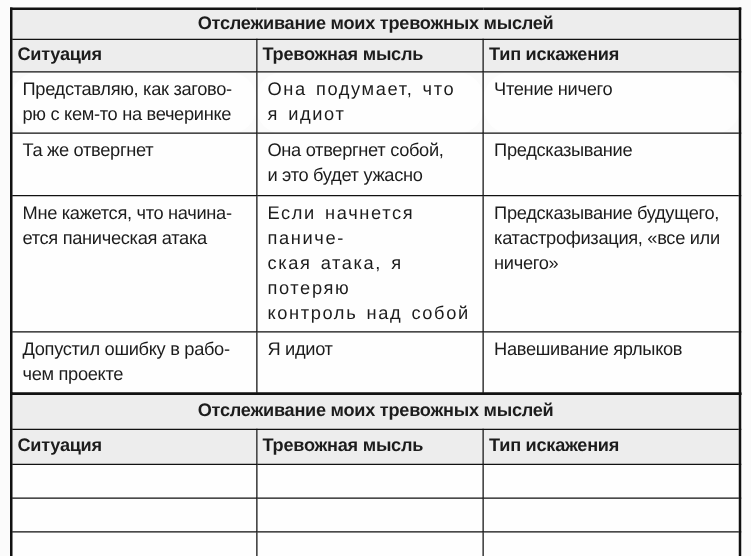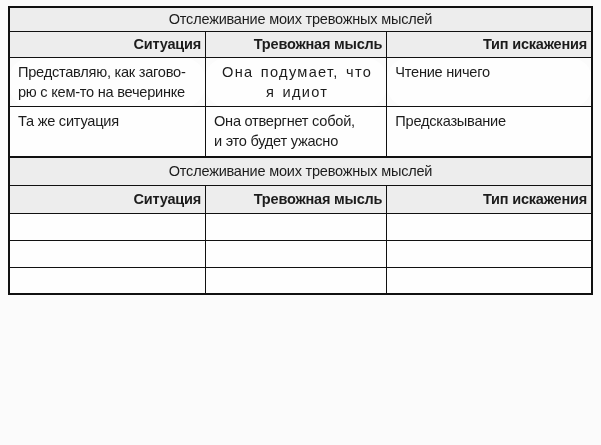--- a/index.html
+++ b/index.html
@@ -30,43 +30,43 @@
     vertical-align:top;
     overflow:hidden;
   }
   col.c1{width:33.7%;}
   col.c2{width:31.1%;}
   col.c3{width:35.2%;}
   .title-cell{
     background:var(--head-bg);
     text-align:center;
     vertical-align:middle;
-    font-weight:normal;
+    font-weight:bold;
     font-size:14.5px;
     padding:3px 4px 4px 4px;
     letter-spacing:-0.2px;
   }
   .head-cell{
     background:var(--head-bg);
-    text-align:right;
+    text-align:left;
     vertical-align:middle;
     font-weight:bold;
     font-size:14.5px;
     padding:4px 4px 5px 4px;
     letter-spacing:-0.2px;
   }
   .cell{
     background:var(--cell-bg);
     font-size:14.6px;
     line-height:1.38;
     padding:4px 6px 4px 8px;
     white-space:pre-line;
     letter-spacing:-0.25px;
   }
-  .spread{letter-spacing:1.3px; word-spacing:2px;text-align:center;}
+  .spread{letter-spacing:1.3px; word-spacing:2px;}
   .h-r1 .cell{height:44px;border-radius:21px;}
   .h-r2 .cell{height:33px;}
   .h-r3 .cell{height:63px;}
   .h-r4 .cell{height:38px;}
   .empty-row td{height:27px;background:var(--cell-bg);}
   .t2 .title-cell{padding:5px 4px 6px 4px;}
   .t2 .head-cell{padding:5px 4px 6px 4px;}
 </style>
 </head>
 <body>
@@ -89,24 +89,40 @@
         <th class="head-cell">Тип искажения</th>
       </tr>
       <tr class="h-r1">
         <td class="cell">Представляю, как загово-
 рю с кем-то на вечеринке</td>
         <td class="cell spread">Она подумает, что
 я идиот</td>
         <td class="cell">Чтение ничего</td>
       </tr>
       <tr class="h-r2">
-        <td class="cell">Та же ситуация</td>
+        <td class="cell">Та же отвергнет</td>
         <td class="cell">Она отвергнет собой,
 и это будет ужасно</td>
         <td class="cell">Предсказывание</td>
+      </tr>
+      <tr class="h-r3">
+        <td class="cell">Мне кажется, что начина-
+ется паническая атака</td>
+        <td class="cell spread">Если начнется паниче-
+ская атака, я потеряю
+контроль над собой</td>
+        <td class="cell">Предсказывание будущего,
+катастрофизация, «все или
+ничего»</td>
+      </tr>
+      <tr class="h-r4">
+        <td class="cell">Допустил ошибку в рабо-
+чем проекте</td>
+        <td class="cell">Я идиот</td>
+        <td class="cell">Навешивание ярлыков</td>
       </tr>
     </tbody>
   </table>
 
   <table class="tbl tbl2 t2">
     <colgroup>
         <col class="c1">
         <col class="c2">
         <col class="c3">
       </colgroup>

